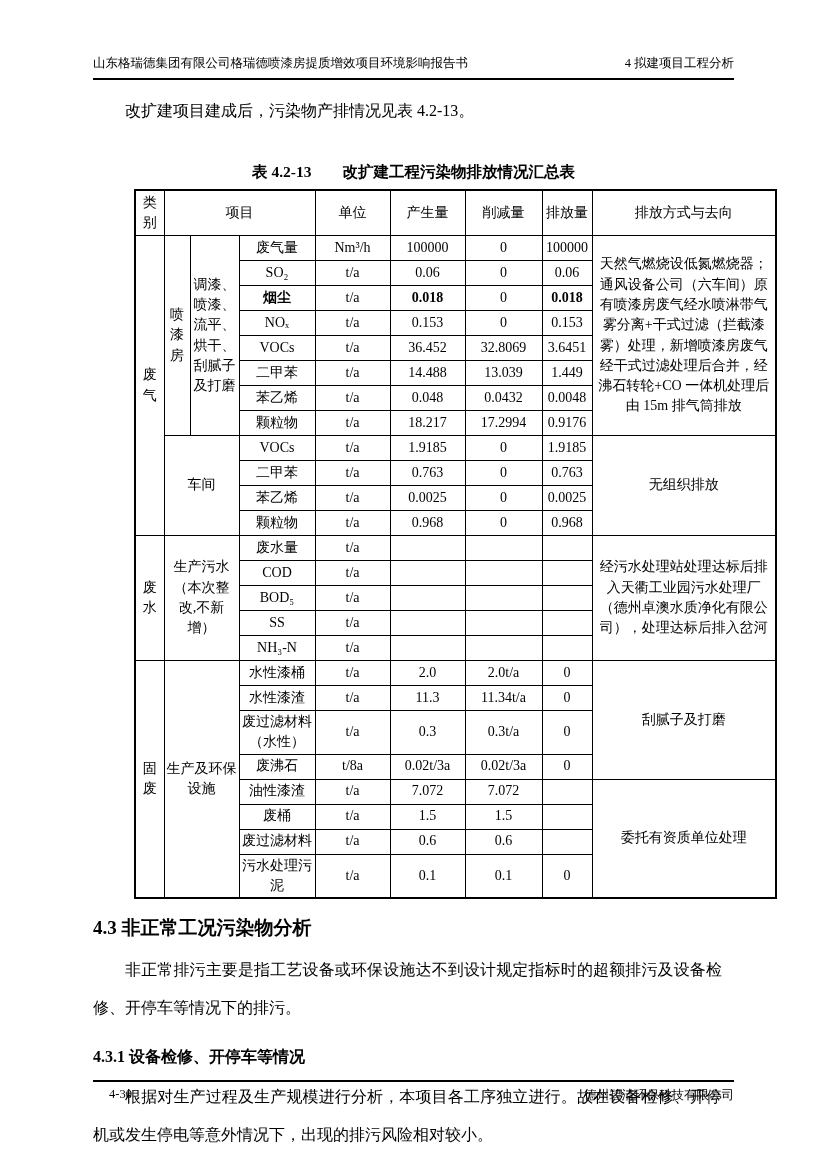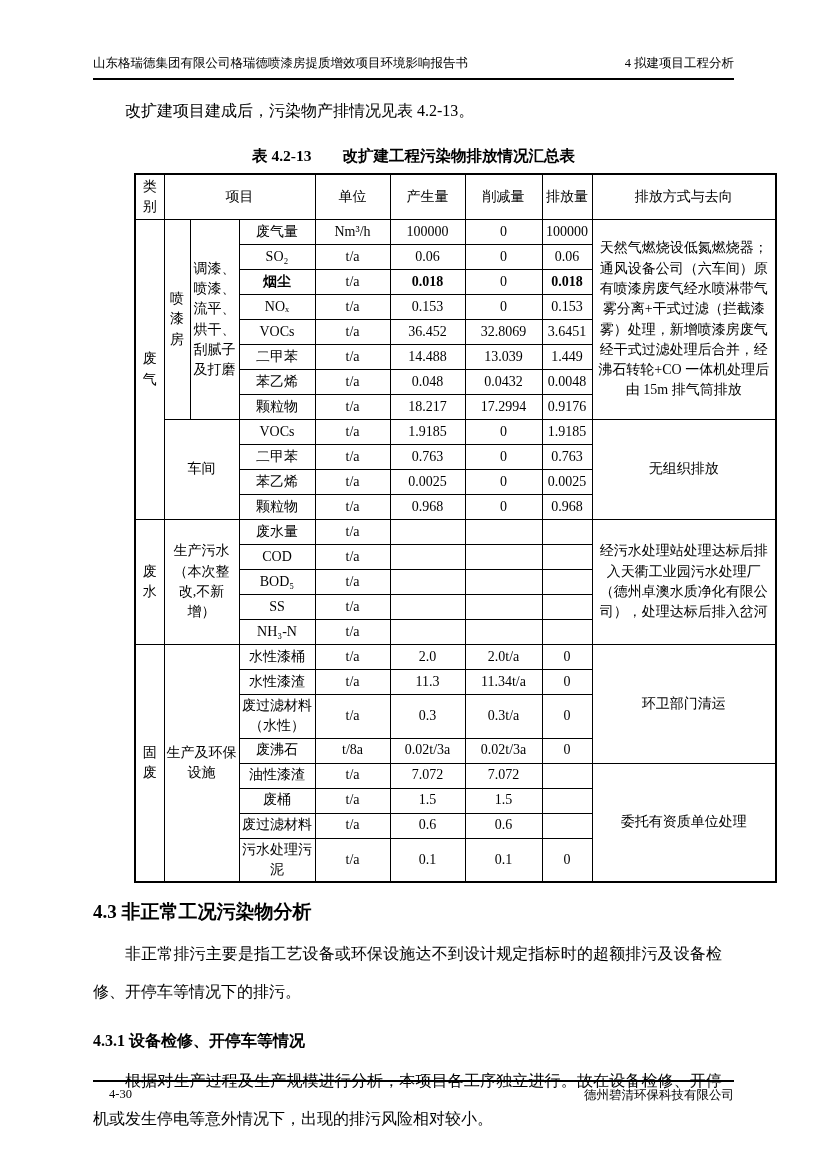--- a/index.html
+++ b/index.html
@@ -27,21 +27,21 @@
   .para{
     font-size:16px;line-height:38px;
     text-align:justify;
     text-indent:2em;
     margin:10px 12px 0 0;
   }
   .para-first{margin-top:16px;line-height:30px;}
   
   .table-title{
     font-size:15.5px;font-weight:bold;text-align:center;
-    margin:20px 0 6px 0;
+    margin:36px 0 6px 0;
   }
   table.report{
     table-layout:fixed;
     width:641px;
     border-collapse:collapse;
     border:2px solid #000;
     font-size:14px;
     margin-left:41px;
   }
   table.report th, table.report td{
@@ -243,21 +243,21 @@
     </tr>
 
     <tr>
       <td class="vertcat" rowspan="8">固废</td>
       <td colspan="2" rowspan="8">生产及环保设施</td>
       <td>水性漆桶</td>
       <td>t/a</td>
       <td>2.0</td>
       <td>2.0t/a</td>
       <td>0</td>
-      <td class="remark" rowspan="4">环卫部门清运</td>
+      <td class="remark" rowspan="4">刮腻子及打磨</td>
     </tr>
     <tr>
       <td>水性漆渣</td>
       <td>t/a</td>
       <td>11.3</td>
       <td>11.34t/a</td>
       <td>0</td>
     </tr>
     <tr>
       <td>废过滤材料（水性）</td>

